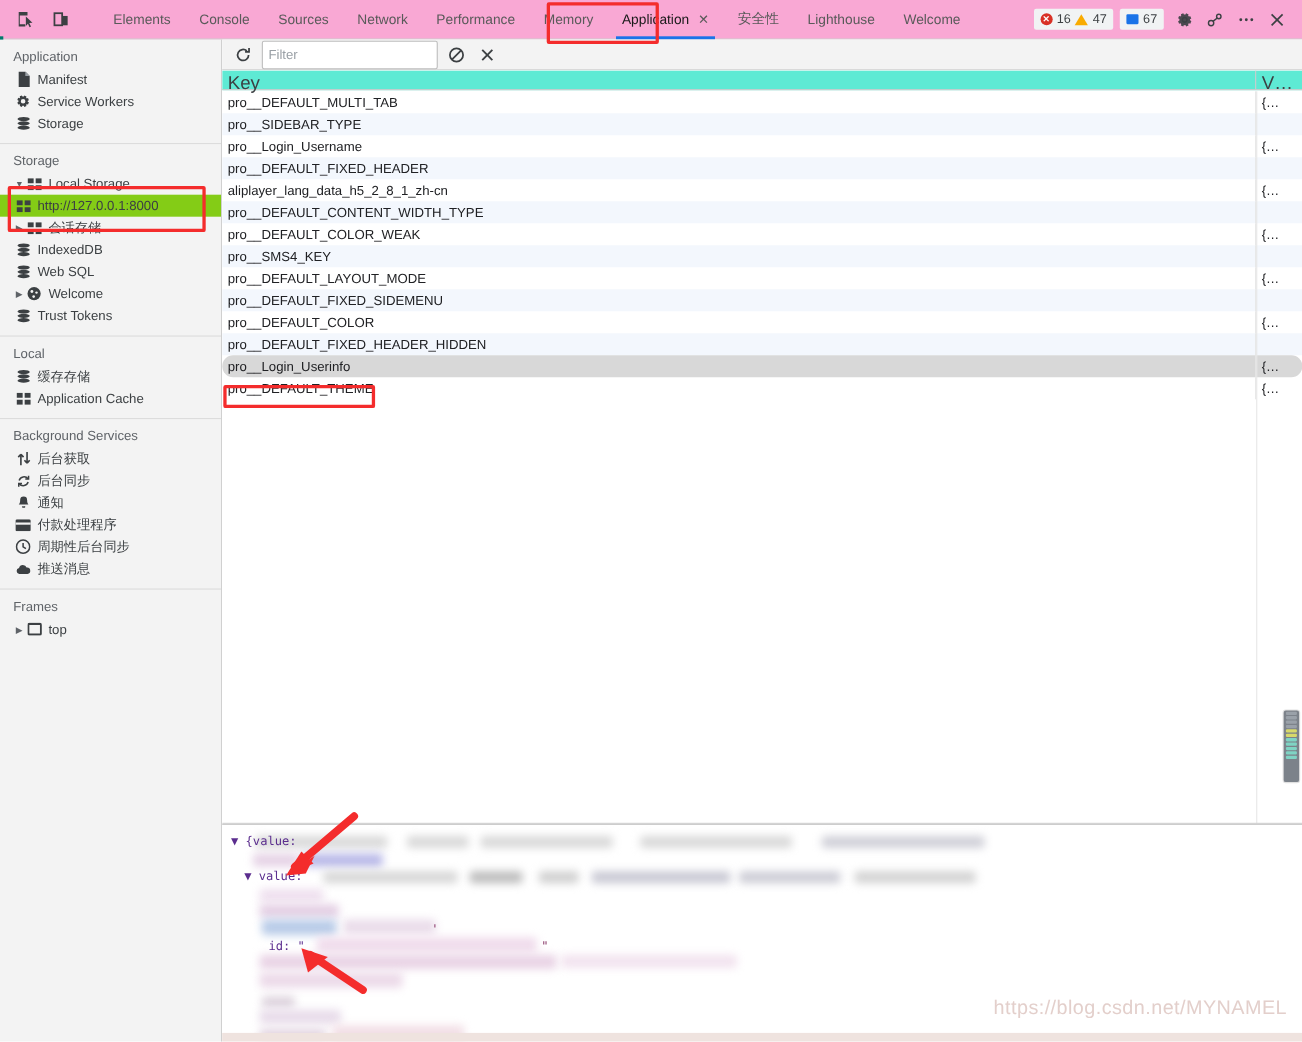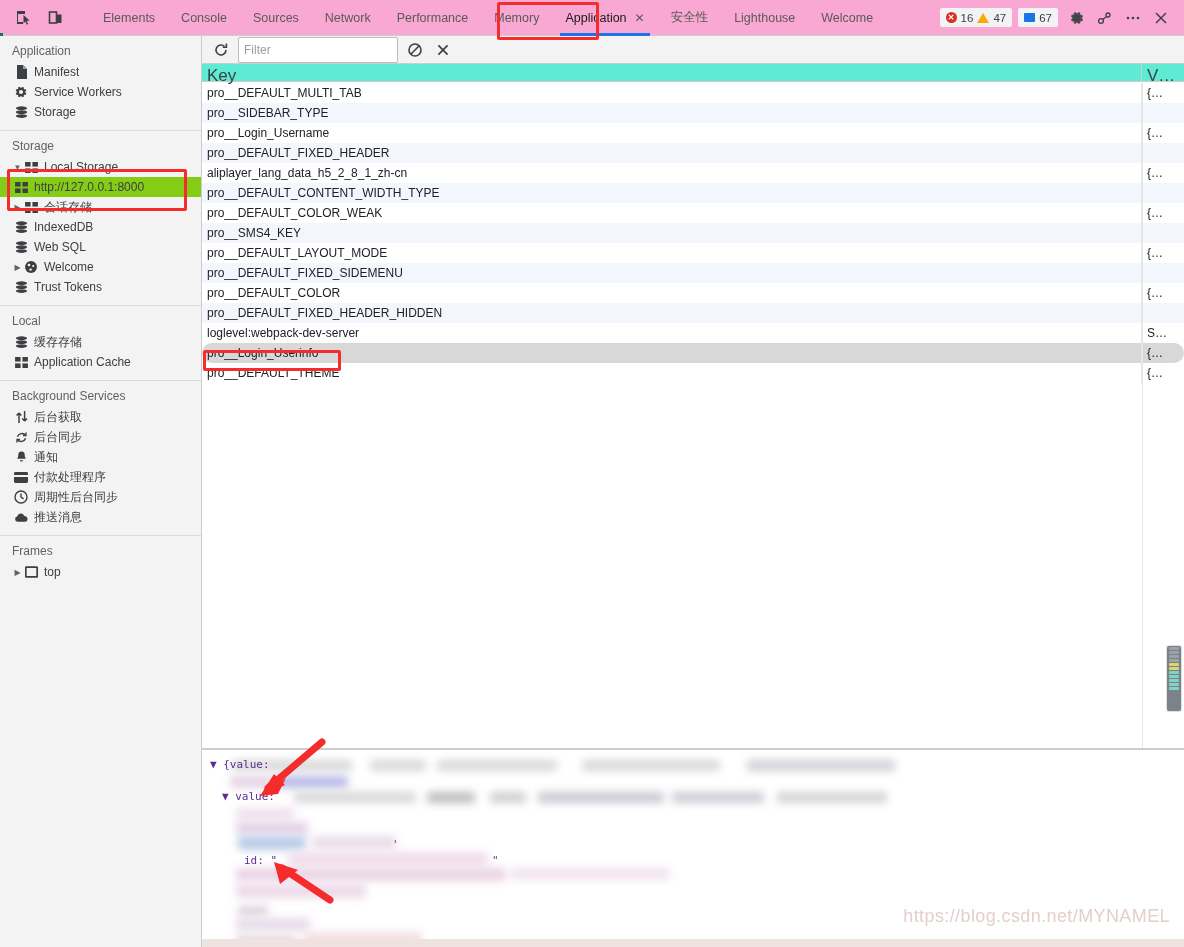--- a/index.html
+++ b/index.html
@@ -524,24 +524,20 @@
               <div class="c-val">{…</div>
             </div>
             <div class="dt-row">
               <div class="c-key">pro__DEFAULT_COLOR</div>
               <div class="c-val">{…</div>
             </div>
             <div class="dt-row odd">
               <div class="c-key">pro__DEFAULT_FIXED_HEADER_HIDDEN</div>
               <div class="c-val">{…</div>
             </div>
-            <div class="dt-row">
-              <div class="c-key">loglevel:webpack-dev-server</div>
-              <div class="c-val">S…</div>
-            </div>
             <div class="dt-row sel">
               <div class="c-key">pro__Login_Userinfo</div>
               <div class="c-val">{…</div>
             </div>
             <div class="dt-row">
               <div class="c-key">pro__DEFAULT_THEME</div>
               <div class="c-val">{…</div>
             </div>
           </div>
       </div>

